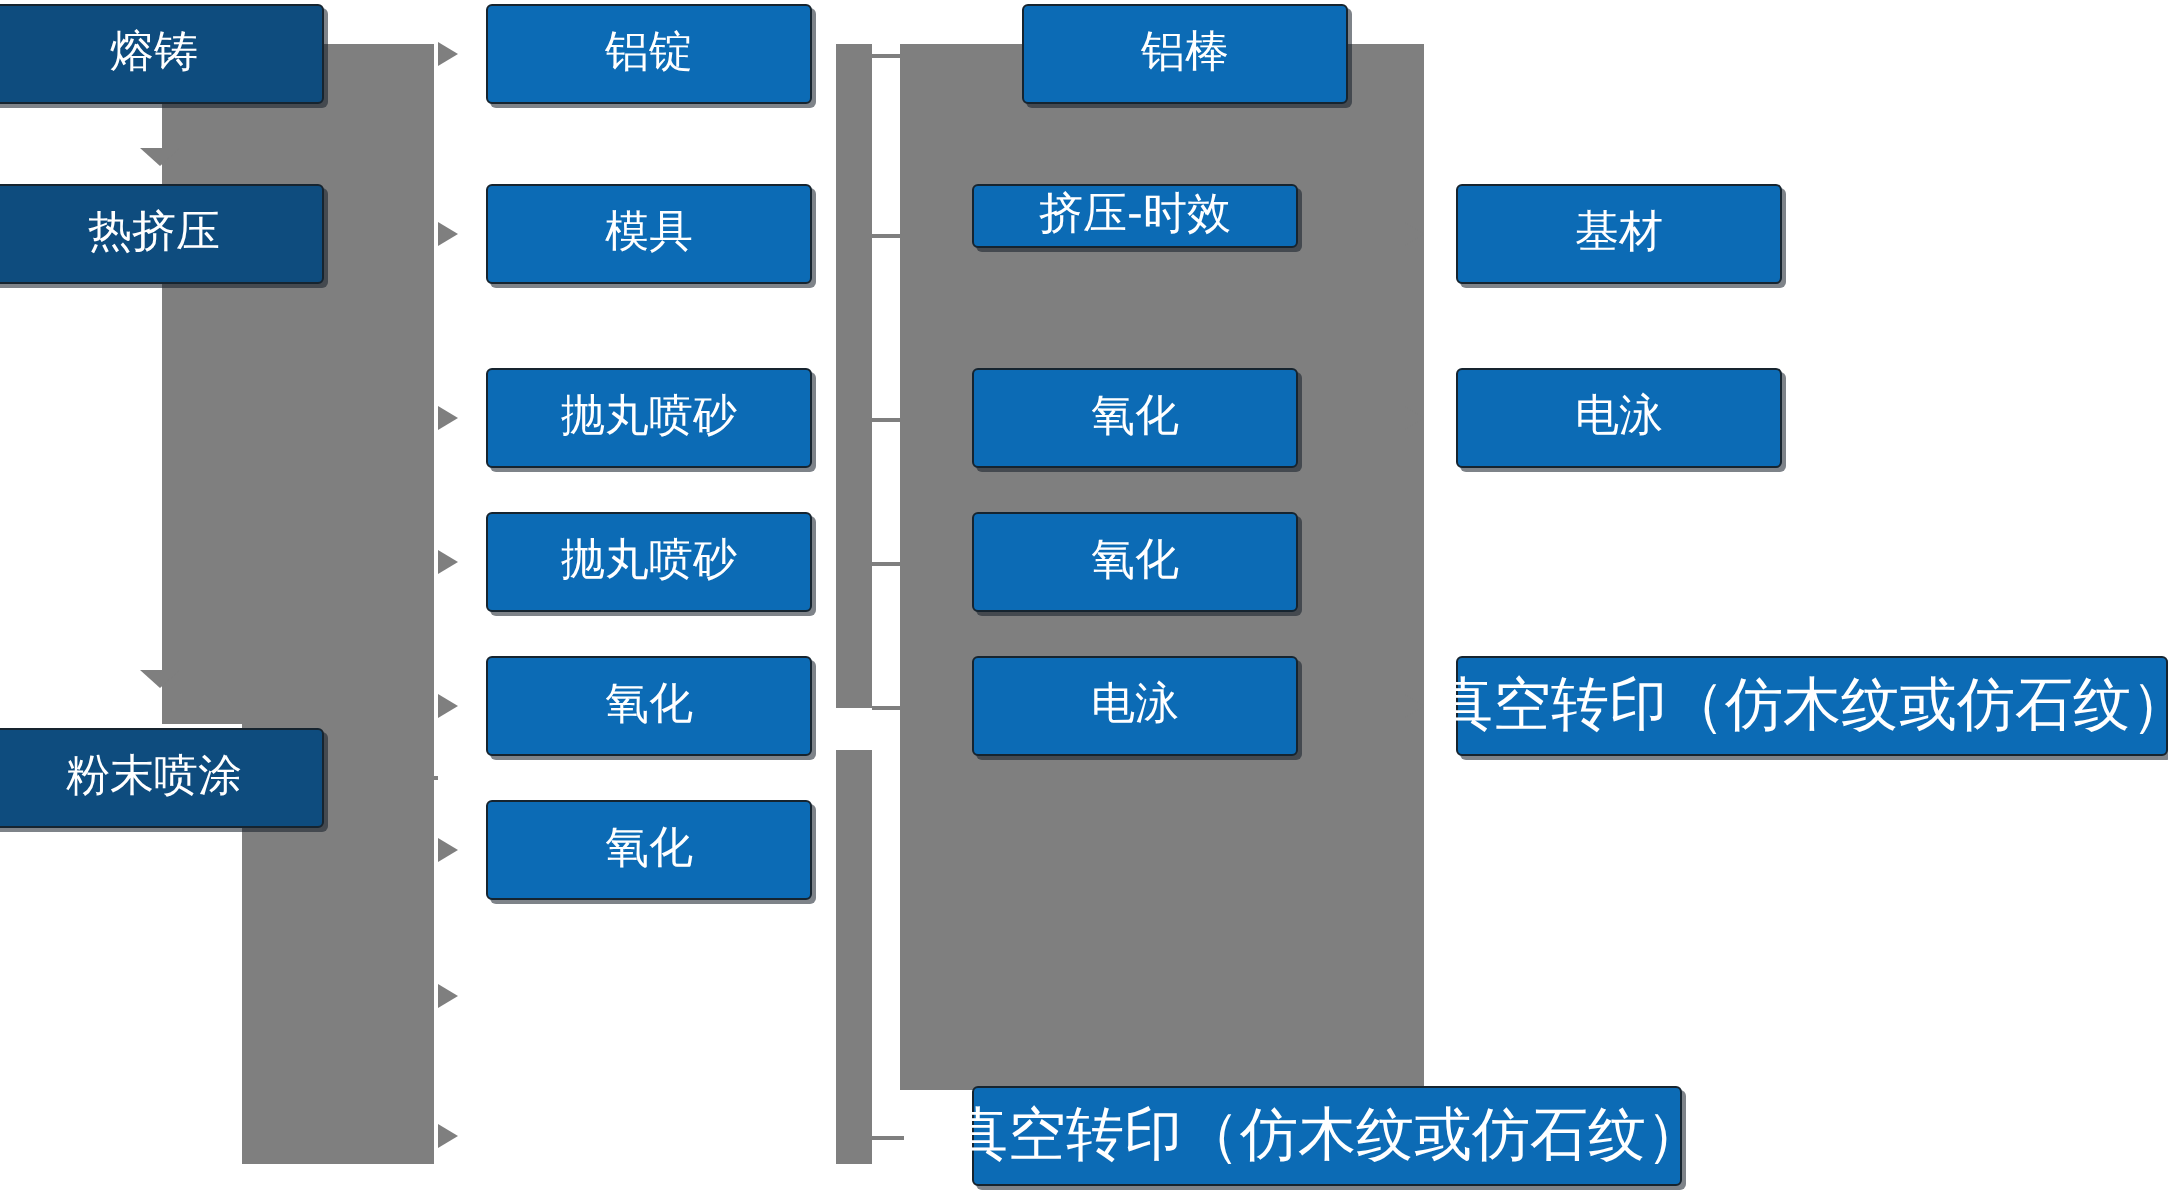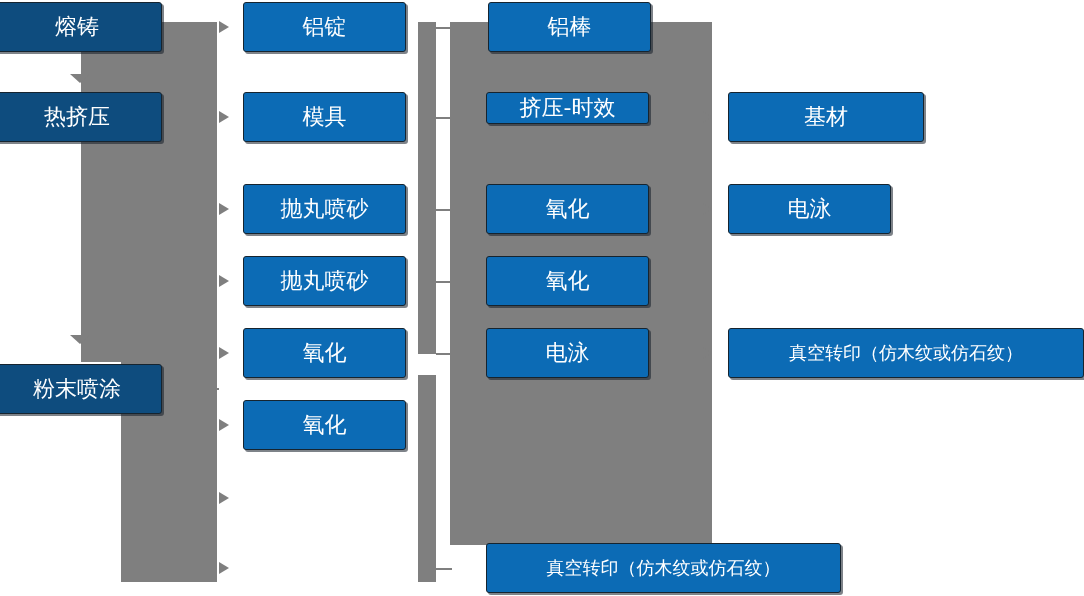--- a/index.html
+++ b/index.html
@@ -26,21 +26,21 @@
   
   .box{position:absolute;box-sizing:border-box;
        display:flex;align-items:center;justify-content:center;
        color:#ffffff;font-size:22px;line-height:1.1;
        border:1.5px solid #16242F;
        border-radius:3px;
        box-shadow:2px 2px 0 rgba(20,30,40,.55);
        white-space:nowrap;}
   .box.dark{background:#0E4C7E;}
   .box.light{background:#0C6BB5;}
-  .box.wide{font-size:18px;}
+  .box.wide{font-size:29px;}
 </style>
 </head>
 <body>
 
 <div id="stage">
 
   <div class="gray" style="left:81px;top:22px;width:40px;height:340px;"></div>
   <div class="gray" style="left:121px;top:358px;width:40px;height:224px;"></div>
   <div class="gray" style="left:121px;top:22px;width:96px;height:560px;"></div>
 
@@ -96,40 +96,40 @@
   <div class="box light" style="left:243px;top:256px;width:163px;height:50px;">
     <span>抛丸喷砂</span>
   </div>
   <div class="box light" style="left:243px;top:328px;width:163px;height:50px;">
     <span>氧化</span>
   </div>
   <div class="box light" style="left:243px;top:400px;width:163px;height:50px;">
     <span>氧化</span>
   </div>
 
-  <div class="box light" style="left:488px;top:2px;width:163px;height:50px;">
+  <div class="box light" style="left:511px;top:2px;width:163px;height:50px;">
     <span>铝棒</span>
   </div>
   <div class="box light" style="left:486px;top:92px;width:163px;height:32px;">
     <span>挤压-时效</span>
   </div>
   <div class="box light" style="left:486px;top:184px;width:163px;height:50px;">
     <span>氧化</span>
   </div>
   <div class="box light" style="left:486px;top:256px;width:163px;height:50px;">
     <span>氧化</span>
   </div>
   <div class="box light" style="left:486px;top:328px;width:163px;height:50px;">
     <span>电泳</span>
   </div>
   <div class="box light wide" style="left:486px;top:543px;width:355px;height:50px;">
     <span>真空转印（仿木纹或仿石纹）</span>
   </div>
 
-  <div class="box light" style="left:728px;top:92px;width:196px;height:50px;">
+  <div class="box light" style="left:728px;top:92px;width:163px;height:50px;">
     <span>基材</span>
   </div>
   <div class="box light" style="left:728px;top:184px;width:163px;height:50px;">
     <span>电泳</span>
   </div>
   <div class="box light wide" style="left:728px;top:328px;width:356px;height:50px;">
     <span>真空转印（仿木纹或仿石纹）</span>
   </div>
 
 </div>

